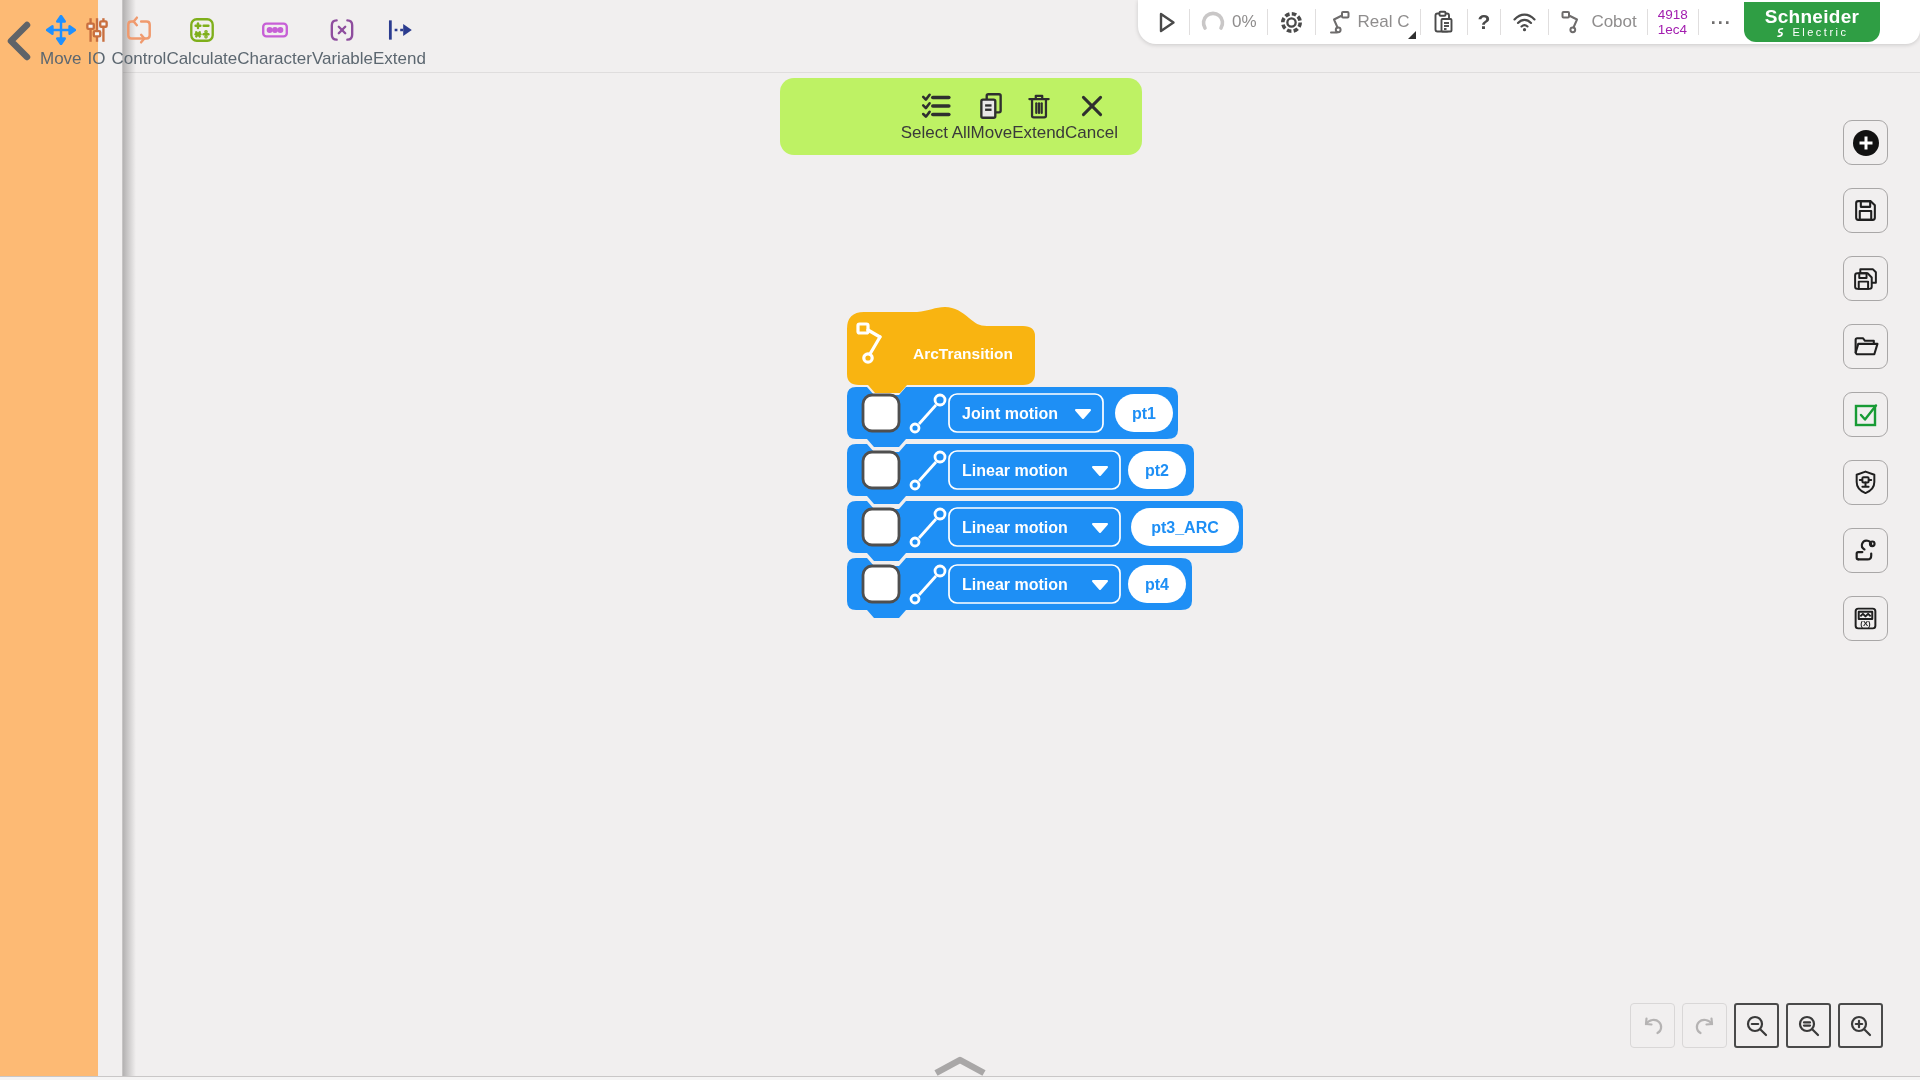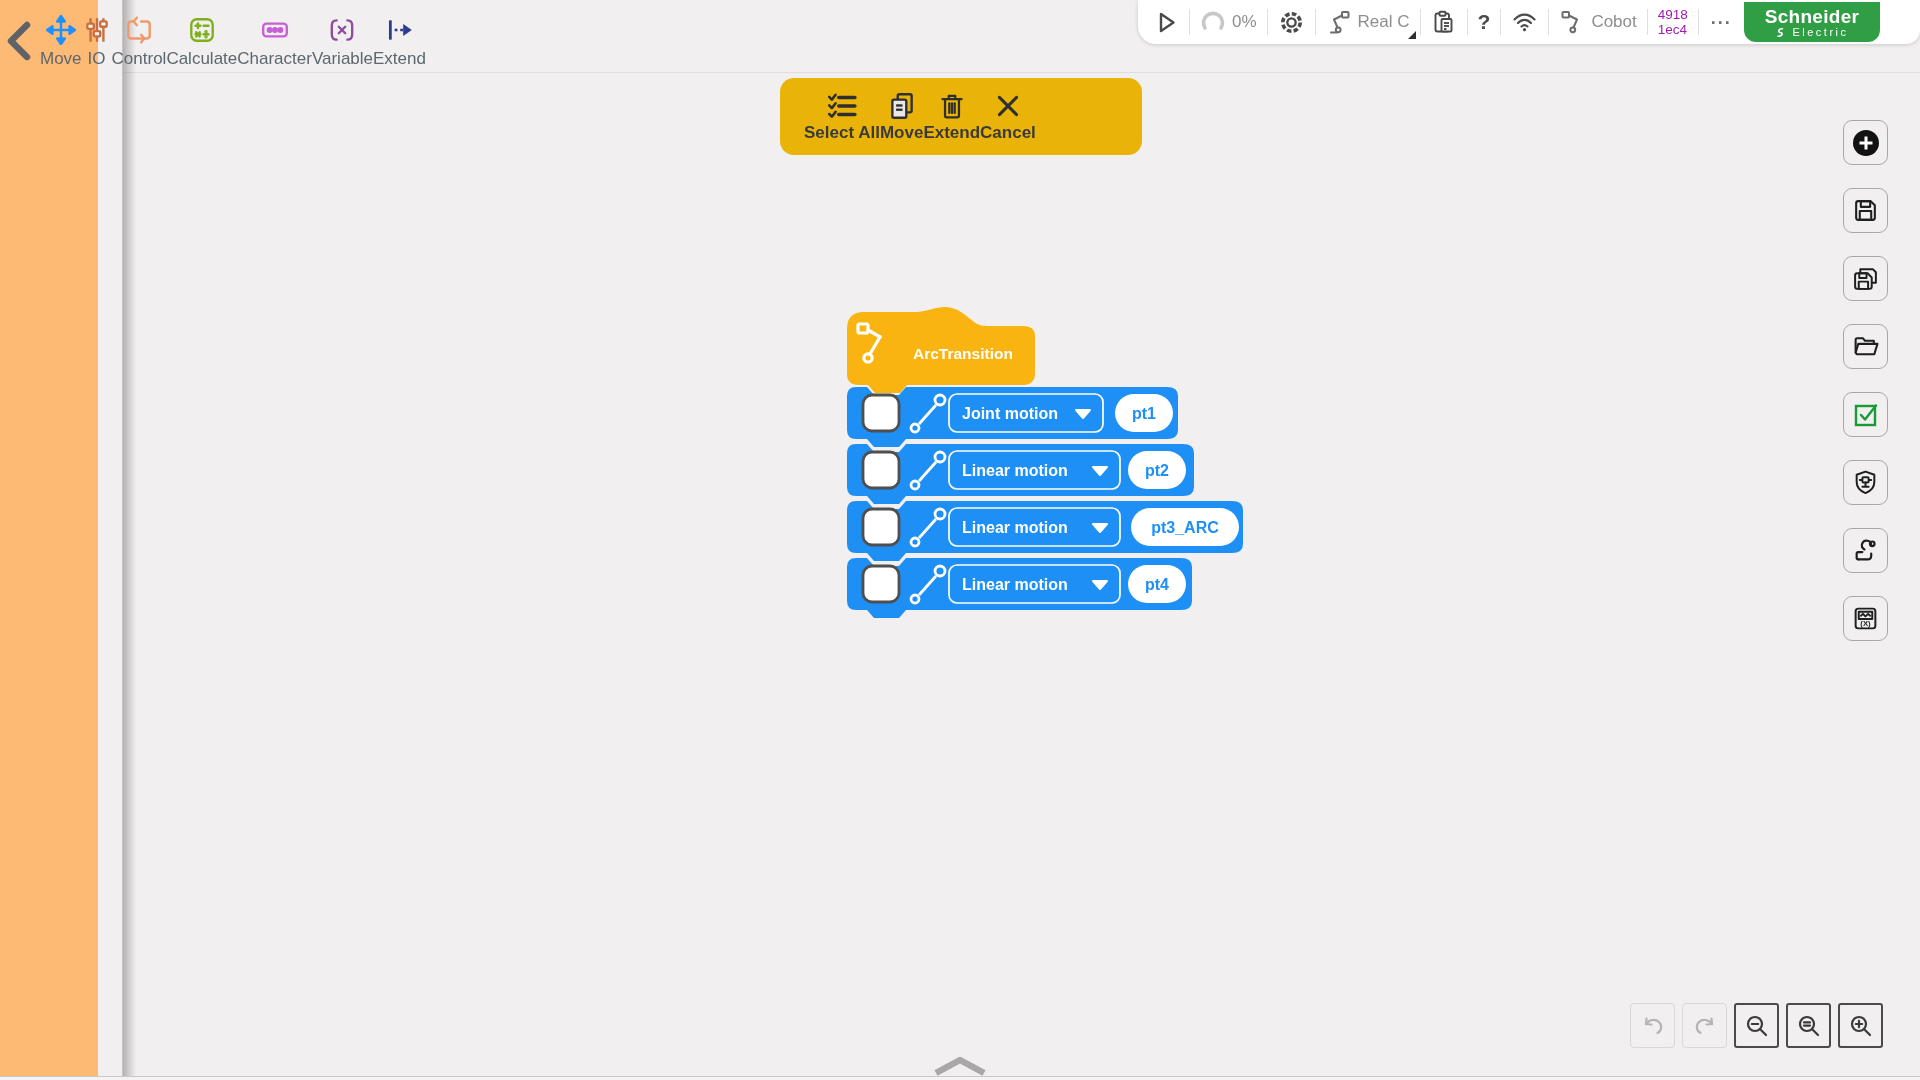--- a/index.html
+++ b/index.html
@@ -14,22 +14,22 @@
   .back-btn { height:74px; display:flex; align-items:center; justify-content:center; padding-top:8px; cursor:pointer; }
   .nav-item { height:83px; display:flex; flex-direction:column; align-items:center; justify-content:center; gap:4px; cursor:pointer; }
   .nav-label { font-size:17px; color:#5C6770; }
 
   
   .canvas-topline { position:absolute; left:123px; right:0; top:72px; border-top:1px solid #DFDDDD; z-index:1; }
   .bottom-line { position:absolute; left:0; right:0; bottom:0; height:4px; background:#F5F4F4; border-top:1px solid #C9C7C7; z-index:7; }
   .canvas-chevron { position:absolute; left:928px; top:1054px; z-index:6; cursor:pointer; }
 
   
-  .selection-toolbar { position:absolute; left:780px; top:78px; width:362px; height:77px; background:#eab308;
-      border-radius:14px; display:flex; align-items:center; justify-content:flex-start; padding:0 24px; z-index:8;font-weight:bold; }
+  .selection-toolbar { position:absolute; left:780px; top:78px; width:362px; height:77px; background:#bef264;
+      border-radius:14px; display:flex; align-items:center; justify-content:flex-end; padding:0 24px; z-index:8; }
   .sel-item { display:flex; flex-direction:column; align-items:center; gap:2px; color:#3A3A3A; cursor:pointer; }
   .sel-label { font-size:17px; color:#3A3A3A; white-space:nowrap; }
 
   
   .status-bar { position:absolute; top:0; right:0; left:1138px; height:44px; background:#fff;
       border-radius:0 0 14px 18px; box-shadow:0 1px 4px rgba(0,0,0,.16); display:flex; align-items:center;
       z-index:10; padding-left:14px; }
   .sb-group { display:flex; align-items:center; gap:6px; color:#8F8D8D; font-size:17px; position:relative; cursor:pointer; }
   .sb-divider { width:1px; height:26px; background:#E0DEDE; margin:0 10px; }
   .sb-id { font-size:13.5px; color:#a21caf; line-height:1.12; cursor:default; }

